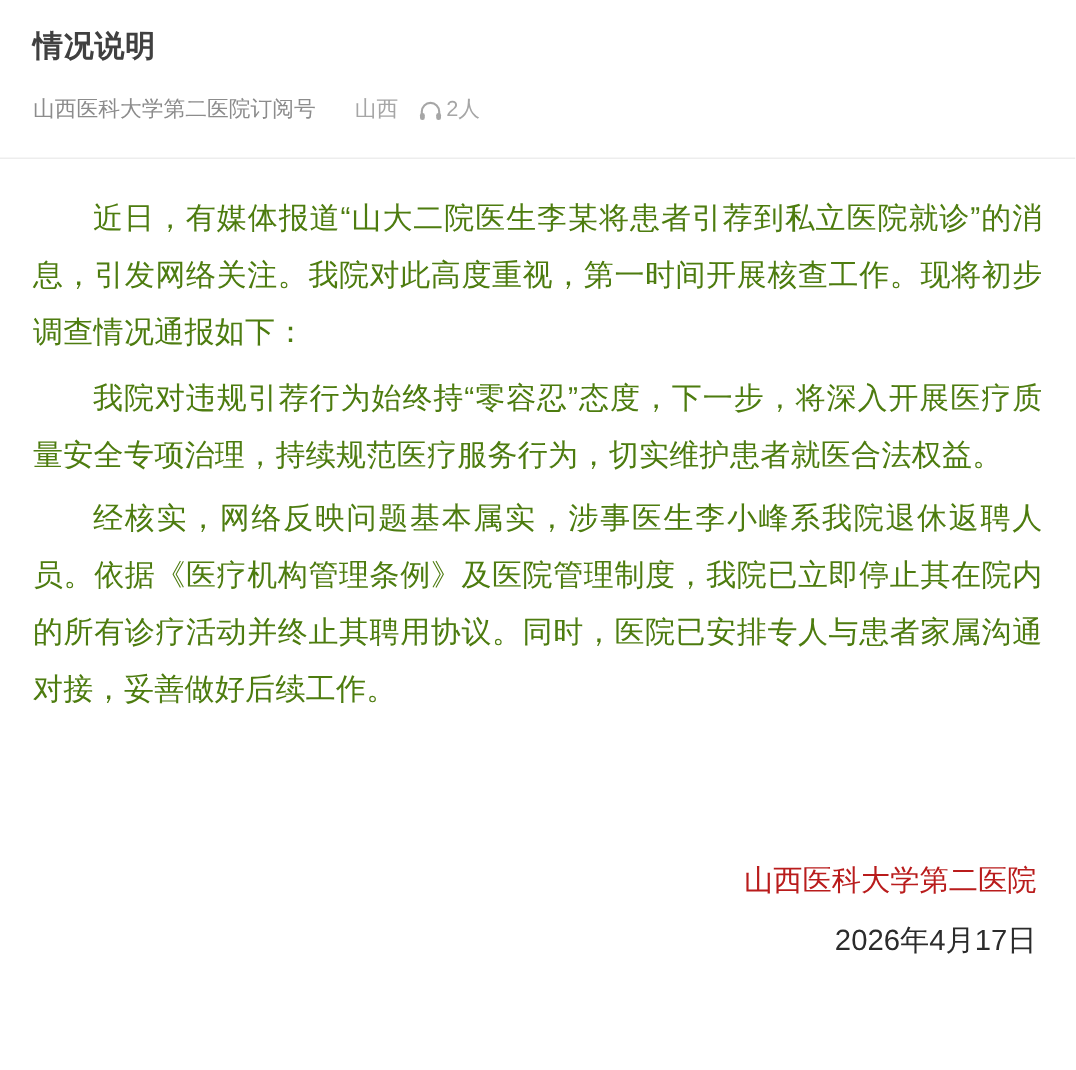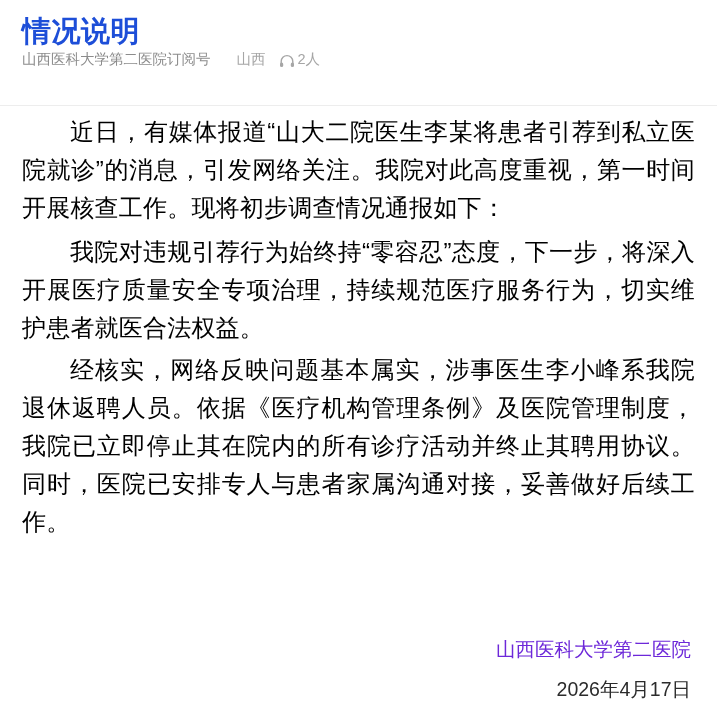--- a/index.html
+++ b/index.html
@@ -15,30 +15,31 @@
     overflow: hidden;
   }
   .page {
     width: 717px;
     height: 713px;
     position: relative;
     box-sizing: border-box;
     padding: 0 22px;
   }
   .article-title {
-    font-size: 29px;
+    font-size: 20px;
     font-weight: bold;
-    color: #1d4ed8;
+    color: #404040;
     letter-spacing: 0.5px;
     margin: 13px 0 0 0;
     line-height: 36px;
   }
   .meta-row {
     display: flex;
     align-items: center;
+    margin-top: 14px;
     font-size: 14.5px;
     color: #9a9a9a;
     line-height: 20px;
     white-space: nowrap;
   }
   .meta-account {
     color: #8c8c8c;
   }
   .meta-sep {
     display: inline-block;
@@ -65,37 +66,37 @@
     left: 0;
     right: 0;
     top: 92px;
     height: 1px;
     background: #ededed;
   }
   .body-content {
     margin-top: 44px;
   }
   .para {
-    font-size: 24px;
+    font-size: 20px;
     line-height: 38px;
-    color: #000000;
+    color: #4d7c0f;
     text-indent: 2em;
     margin: 0 0 6px 0;
     text-align: justify;
     letter-spacing: 0.2px;
   }
   .para.tight {
     margin-bottom: 4px;
   }
   .signature {
     margin-top: 88px;
     text-align: right;
     font-size: 19.5px;
     line-height: 40px;
-    color: #6d28d9;
+    color: #b91c1c;
     padding-right: 4px;
   }
   .sign-date {
     text-align: right;
     font-size: 19.5px;
     line-height: 40px;
     color: #2b2b2b;
     padding-right: 4px;
   }
 </style>

